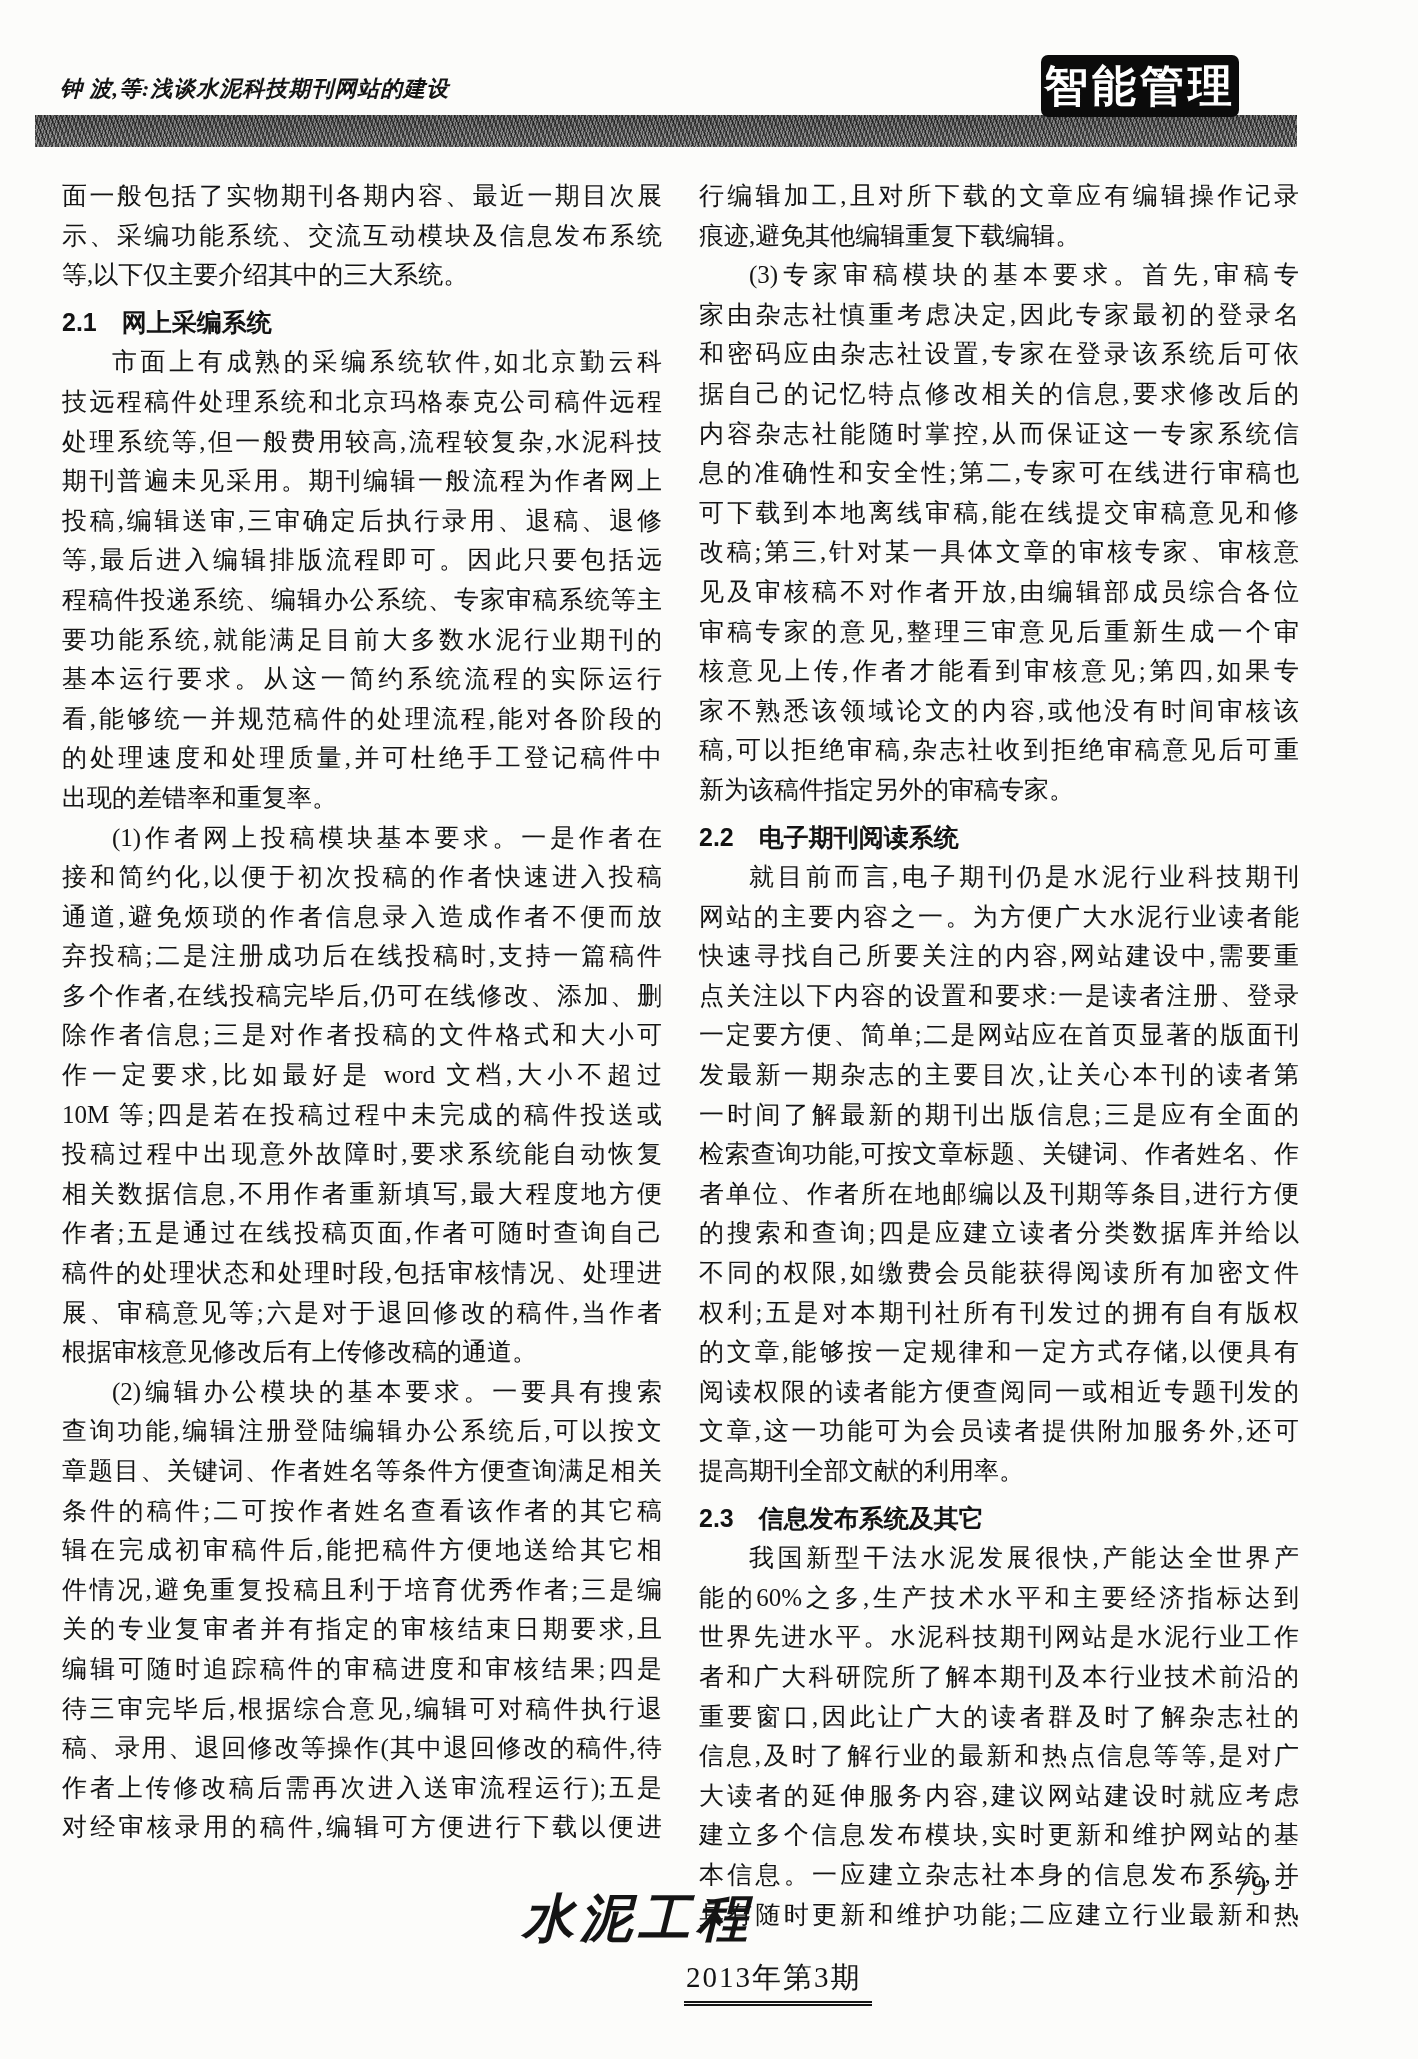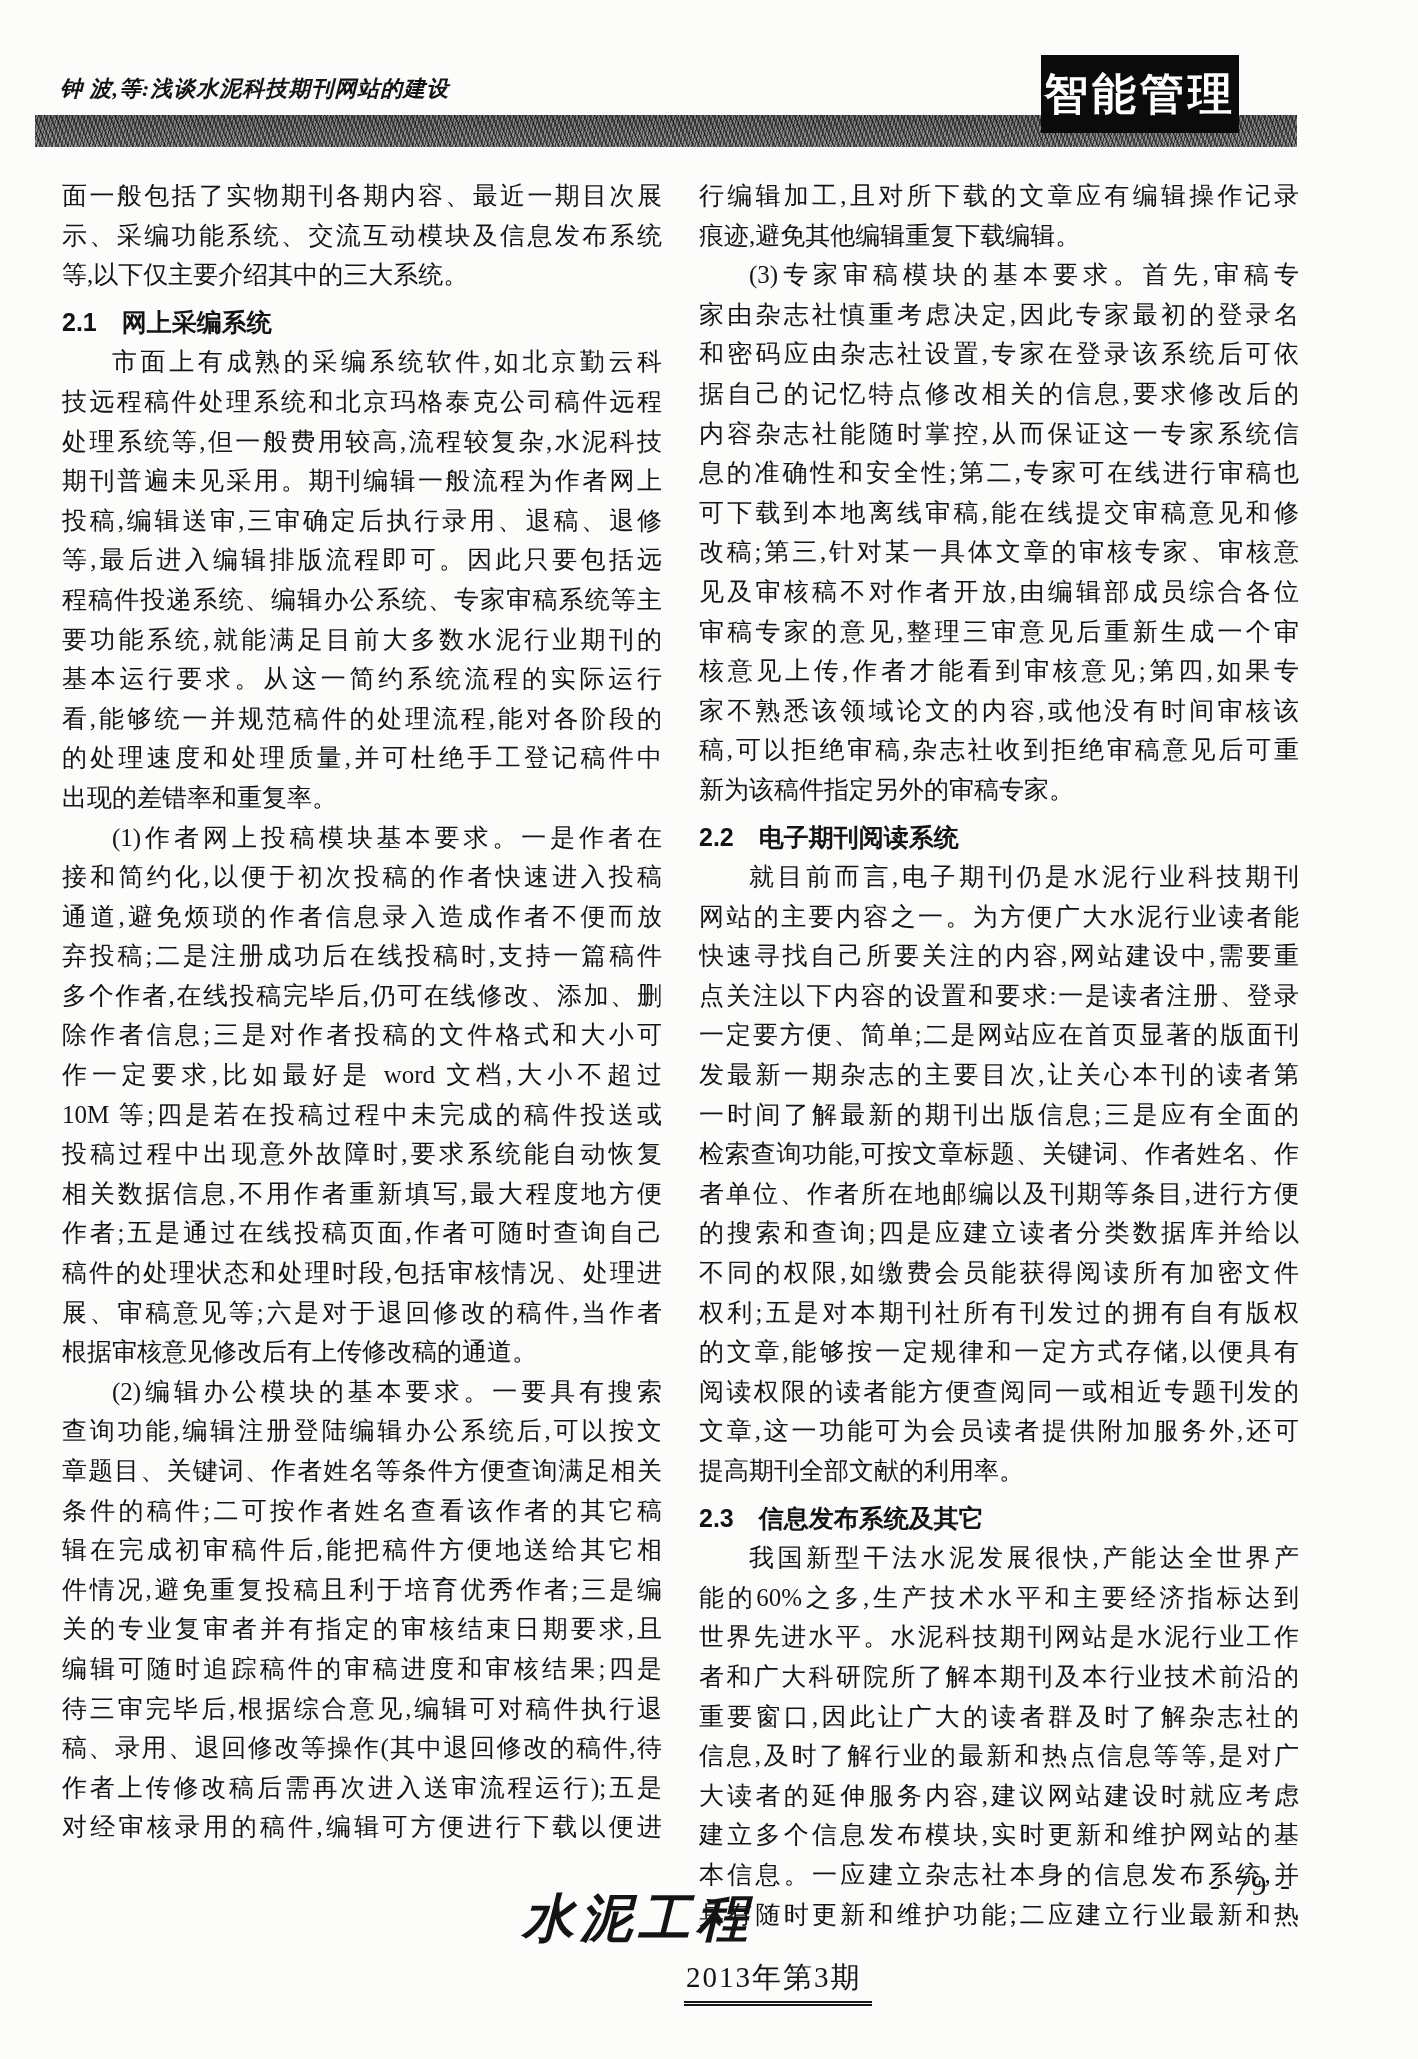--- a/index.html
+++ b/index.html
@@ -13,26 +13,27 @@
   }
   .page{position:absolute;inset:0;}
 
   
   .running-title{
     position:absolute;left:60px;top:74px;
     font-size:22px;font-style:italic;font-weight:bold;
     letter-spacing:1px;white-space:nowrap;
   }
   .badge{
-    position:absolute;left:1041px;top:55px;width:198px;height:78px;
+    position:absolute;left:1041px;top:55px;width:198px;height:62px;
     background:#0b0b0b;color:#ffffff;
     display:flex;align-items:center;justify-content:center;
     font-family:"Liberation Sans","DejaVu Sans",sans-serif;
     font-weight:bold;font-size:44px;letter-spacing:4px;
     z-index:3;
+    border-radius:7px;
   }
   .band{
     position:absolute;left:35px;top:115px;width:1262px;height:32px;
     background:
       repeating-linear-gradient(105deg, rgba(0,0,0,.55) 0 1px, rgba(255,255,255,0) 1px 3px),
       repeating-linear-gradient(68deg, rgba(0,0,0,.40) 0 2px, rgba(255,255,255,.08) 2px 5px),
       linear-gradient(0deg,#8e8e8e,#6b6b6b);
     z-index:1;
   }
 

